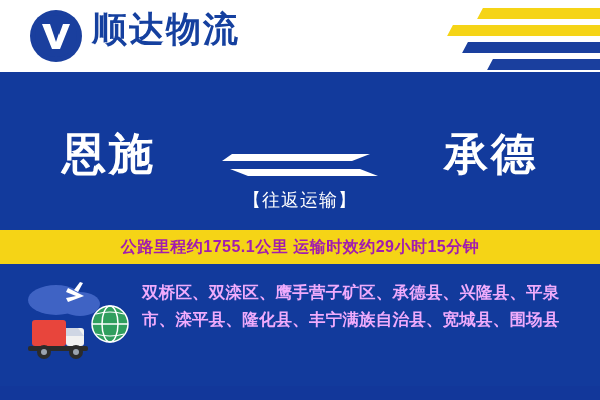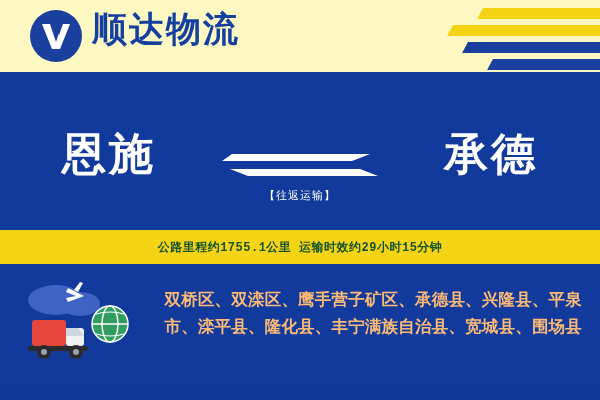--- a/index.html
+++ b/index.html
@@ -20,21 +20,21 @@
     background: #123a9c;
     overflow: hidden;
   }
 
   
   .header {
     position: absolute;
     left: 0; top: 0;
     width: 600px;
     height: 72px;
-    background: #fef9c3;
+    background: #ffffff;
     overflow: hidden;
   }
   .logo-mark {
     position: absolute;
     left: 30px; top: 10px;
     width: 52px; height: 52px;
     border-radius: 50%;
     background: #1a3f9e;
     display: flex;
     align-items: center;
@@ -98,21 +98,21 @@
     text-align: center;
     font-size: 15px;
     color: #ffffff;
     font-family: "DejaVu Sans", sans-serif;
     letter-spacing: 1px;
   }
   .route-note-bottom {
     position: absolute;
     top: 116px; left: 0; width: 600px;
     text-align: center;
-    font-size: 11px;
+    font-size: 18px;
     color: #ffffff;
     font-family: "DejaVu Sans", sans-serif;
     letter-spacing: 1px;
   }
   .arrows {
     position: absolute;
     left: 222px; top: 76px;
     width: 156px; height: 34px;
   }
   .arrows svg { display: block; }
@@ -121,50 +121,49 @@
   .band {
     position: absolute;
     left: 0; top: 230px;
     width: 600px; height: 34px;
     background: #f5d416;
     display: flex;
     align-items: center;
     justify-content: center;
   }
   .band-text {
-    font-size: 12px;
-    font-weight: bold;
-    color: #14532d;
-    font-family: Liberation Mono, monospace;
+    font-size: 16px;
+    font-weight: bold;
+    color: #a21caf;
+    font-family: Liberation Sans, sans-serif;
     letter-spacing: 0.5px;
   }
 
   
   .coverage {
     position: absolute;
     left: 0; top: 264px;
     width: 600px; height: 136px;
   }
   .illus {
     position: absolute;
     left: 22px; top: 12px;
     width: 112px; height: 92px;
   }
   .illus svg { display: block; }
   .coverage-text {
     position: absolute;
-    left: 142px; top: 22px;
+    left: 142px; top: 15px;
     width: 440px;
     font-size: 16.5px;
     font-weight: bold;
-    color: #fdba74;
+    color: #f0abfc;
     line-height: 27px;
     font-family: "DejaVu Sans", sans-serif;
     letter-spacing: 0.2px;
-    text-align: right;
   }
   .footer-rule {
     position: absolute;
     left: 0; bottom: 0;
     width: 600px; height: 14px;
     background: #12379a;
   }
 </style>
 </head>
 <body>

